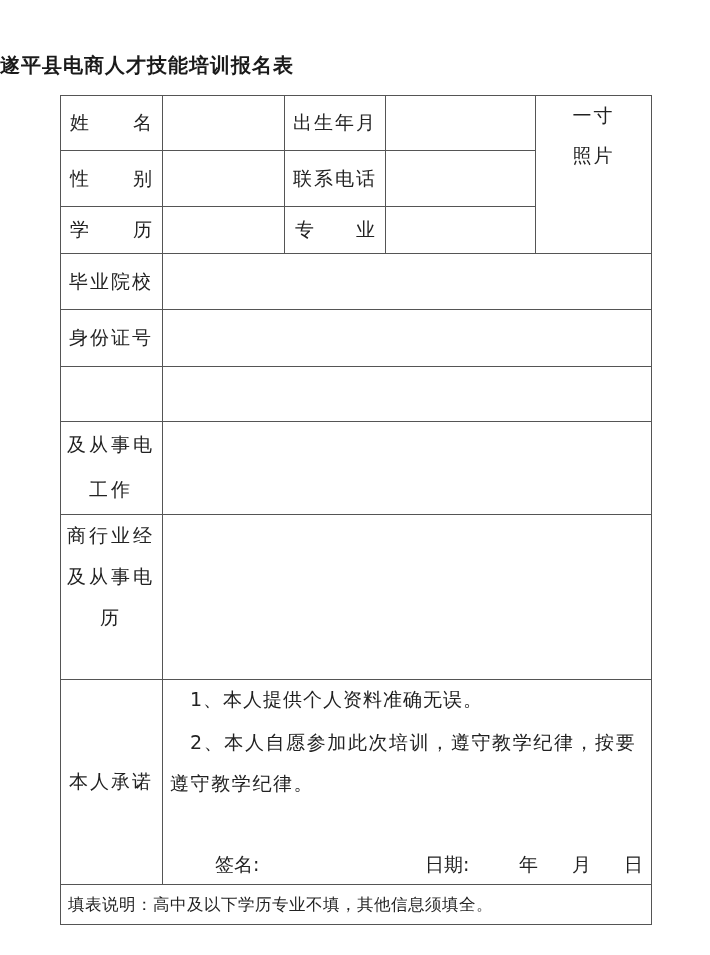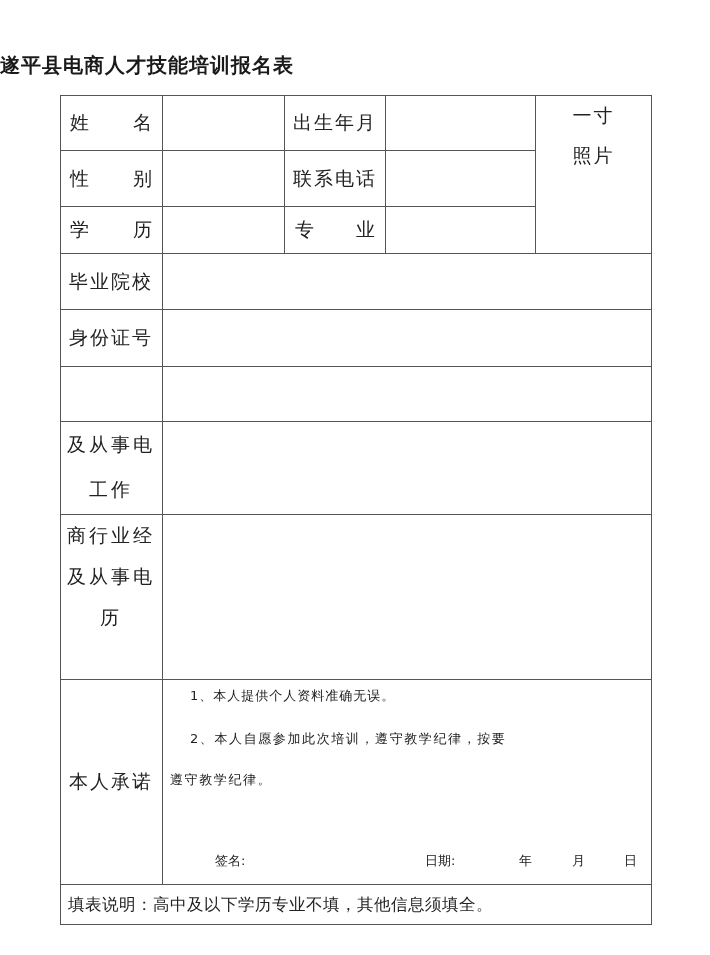--- a/index.html
+++ b/index.html
@@ -10,21 +10,21 @@
     .tbl { position: absolute; left: 60px; top: 95px; width: 592px; height: 830px; }
     .ln { position: absolute; background: #555; }
     .h { height: 1.3px; }
     .v { width: 1.3px; }
     .cell { position: absolute; display: flex; align-items: center; font-size: 19px;
       font-family: "DejaVu Sans", sans-serif; font-weight: 300; color: #222; }
     .spread { justify-content: space-between; padding: 0 10px; box-sizing: border-box; }
     .center { justify-content: center; text-align: center; }
     .multi { flex-direction: column; justify-content: flex-start; line-height: 45px; letter-spacing: 3px; }
     .field { position: absolute; }
-    .promise { position: absolute; font-size: 13px; font-family: "DejaVu Sans", sans-serif; color: #222; }
+    .promise { position: absolute; font-size: 19px; font-family: "DejaVu Sans", sans-serif; color: #222; }
   </style>
 </head>
 <body>
 
 <div class="title">遂平县电商人才技能培训报名表</div>
 
 <div class="tbl">
 
   <div class="ln h" style="left:0;top:0;width:592px;"></div>
   <div class="ln h" style="left:0;top:55px;width:475px;"></div>

